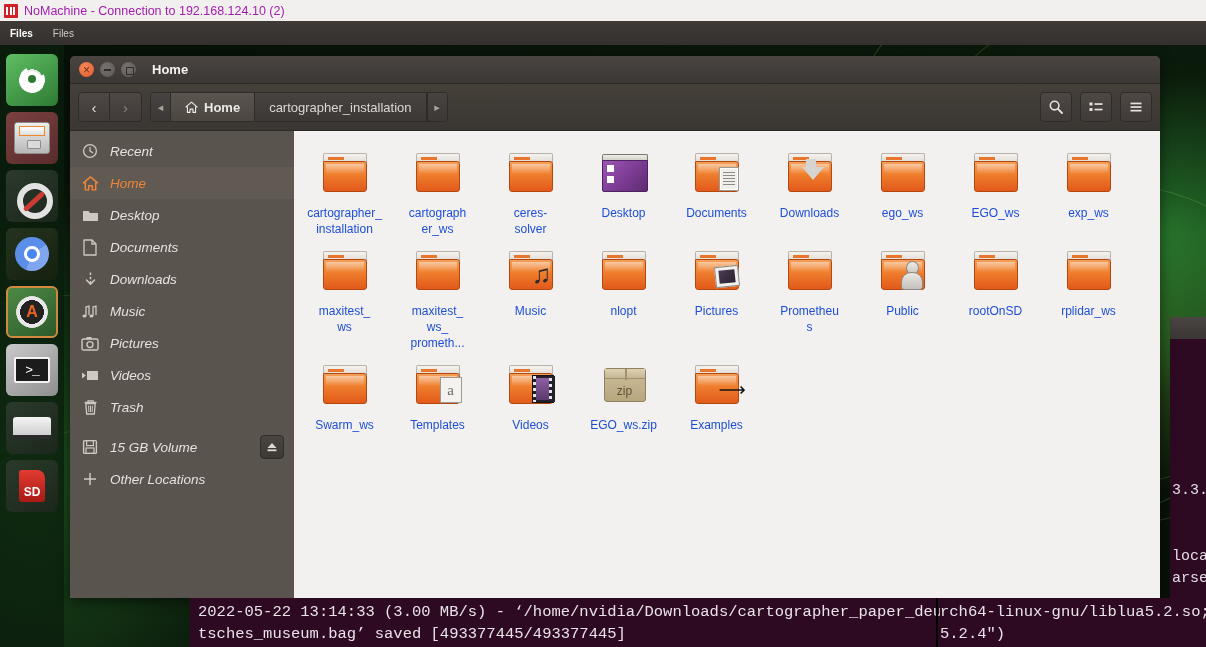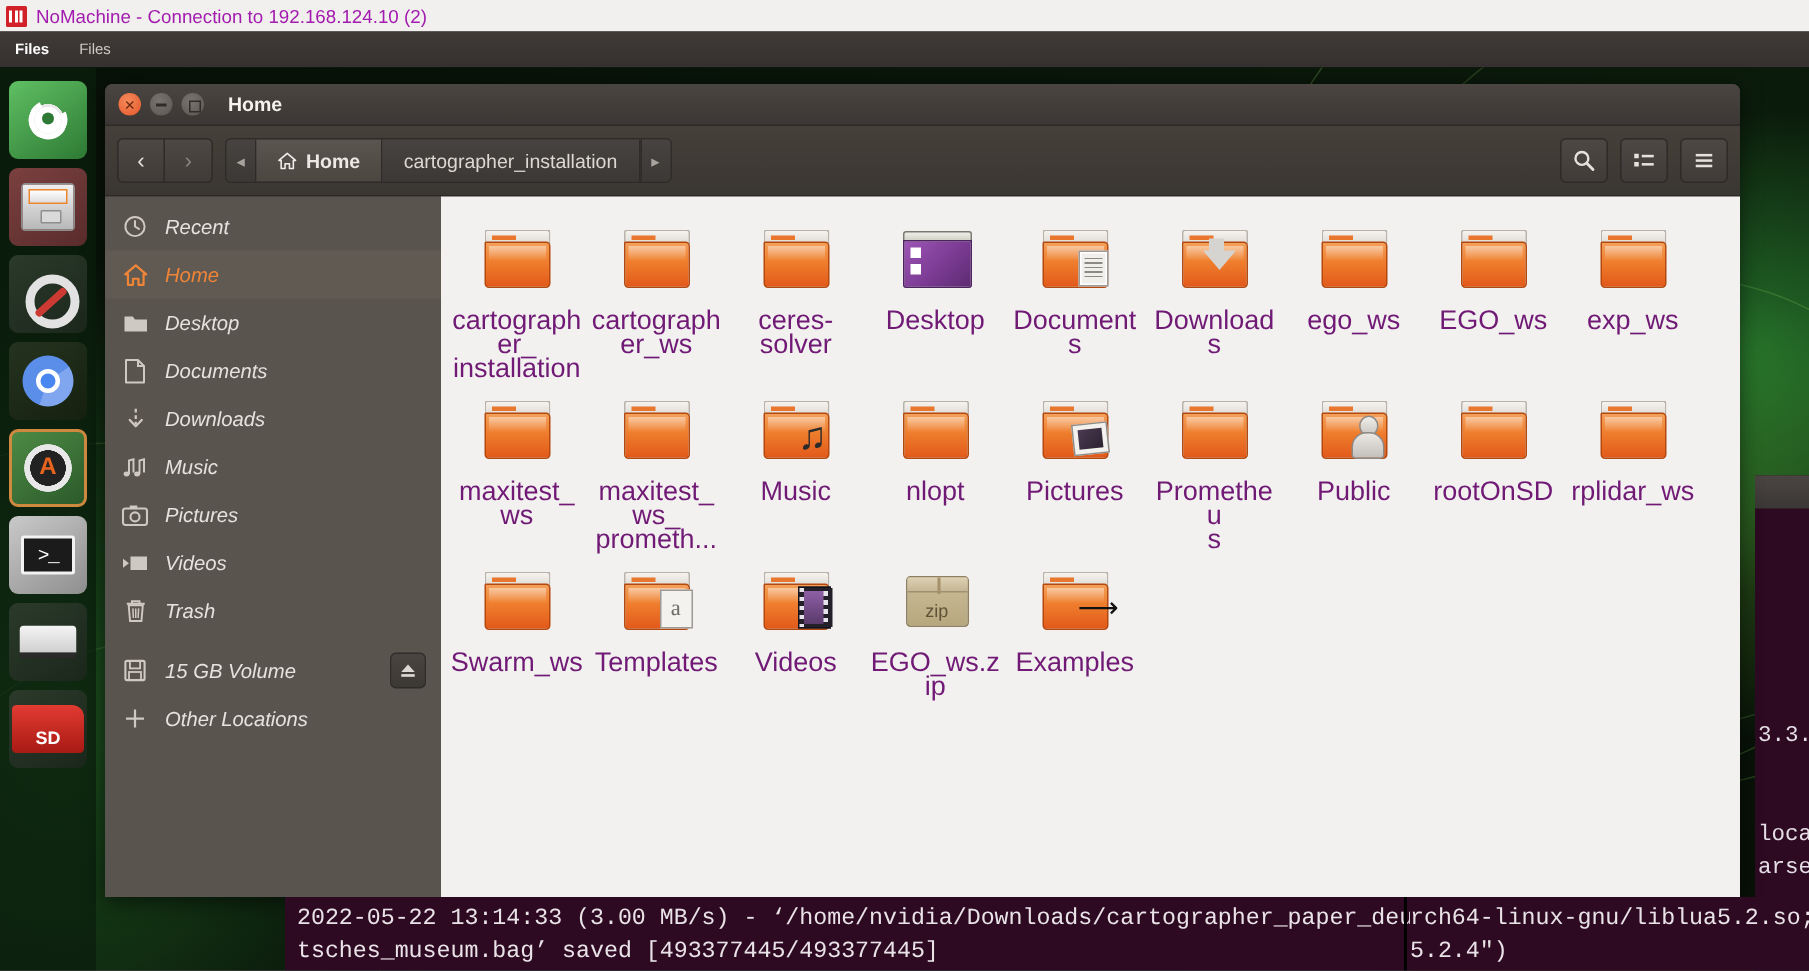--- a/index.html
+++ b/index.html
@@ -138,21 +138,21 @@
     width: 36px; height: 26px; background:#1b1b1b; border:2px solid #f2f2f2; border-radius:2px;
     color:#fff; font-family:"Liberation Mono", monospace; font-size:13px;
     display:flex; align-items:center; justify-content:center; letter-spacing:-1px;
   }
   .glyph-disk {
     width: 38px; height: 22px; border-radius: 3px;
     background: linear-gradient(180deg,#f5f5f5,#cfcfcf);
     border-bottom: 4px solid #2a2a2a;
   }
   .glyph-sd {
-    width: 48px; height: 32px; border-radius: 3px 8px 3px 3px;
+    width: 26px; height: 32px; border-radius: 3px 8px 3px 3px;
     background: linear-gradient(180deg,#e23b32,#a81a14);
     color:#fff; font-weight:bold; font-size:12px;
     display:flex; align-items:flex-end; justify-content:center; padding-bottom:3px;
   }
 
   
   .bgterm-right {
     position: absolute; left: 1170px; top: 317px; width: 36px; height: 330px;
     background: #2d0a22;
   }
@@ -304,21 +304,21 @@
     display: flex; flex-wrap: wrap; align-content: flex-start;
     overflow: hidden;
   }
   .fileitem {
     width: 93px; padding-top: 6px;
     display: flex; flex-direction: column; align-items: center;
     text-align: center;
   }
   .fi-icon { width: 60px; height: 56px; position: relative; }
   .fi-label {
-    margin-top: 4px; font-size: 18px; color: #701a75; line-height: 16px;
+    margin-top: 4px; font-size: 12px; color: #1d4ed8; line-height: 16px;
     width: 88px; word-wrap: break-word; white-space: pre-line;
   }
 
   
   .folder { position: absolute; left: 8px; top: 8px; width: 46px; height: 40px; }
   .folder .tab {
     position: absolute; left: 0; top: 0; width: 44px; height: 10px;
     background: linear-gradient(180deg,#f6f3ef,#dedad5);
     border: 1px solid #b9b2aa; border-bottom: none; border-radius: 2px 2px 0 0;
   }

